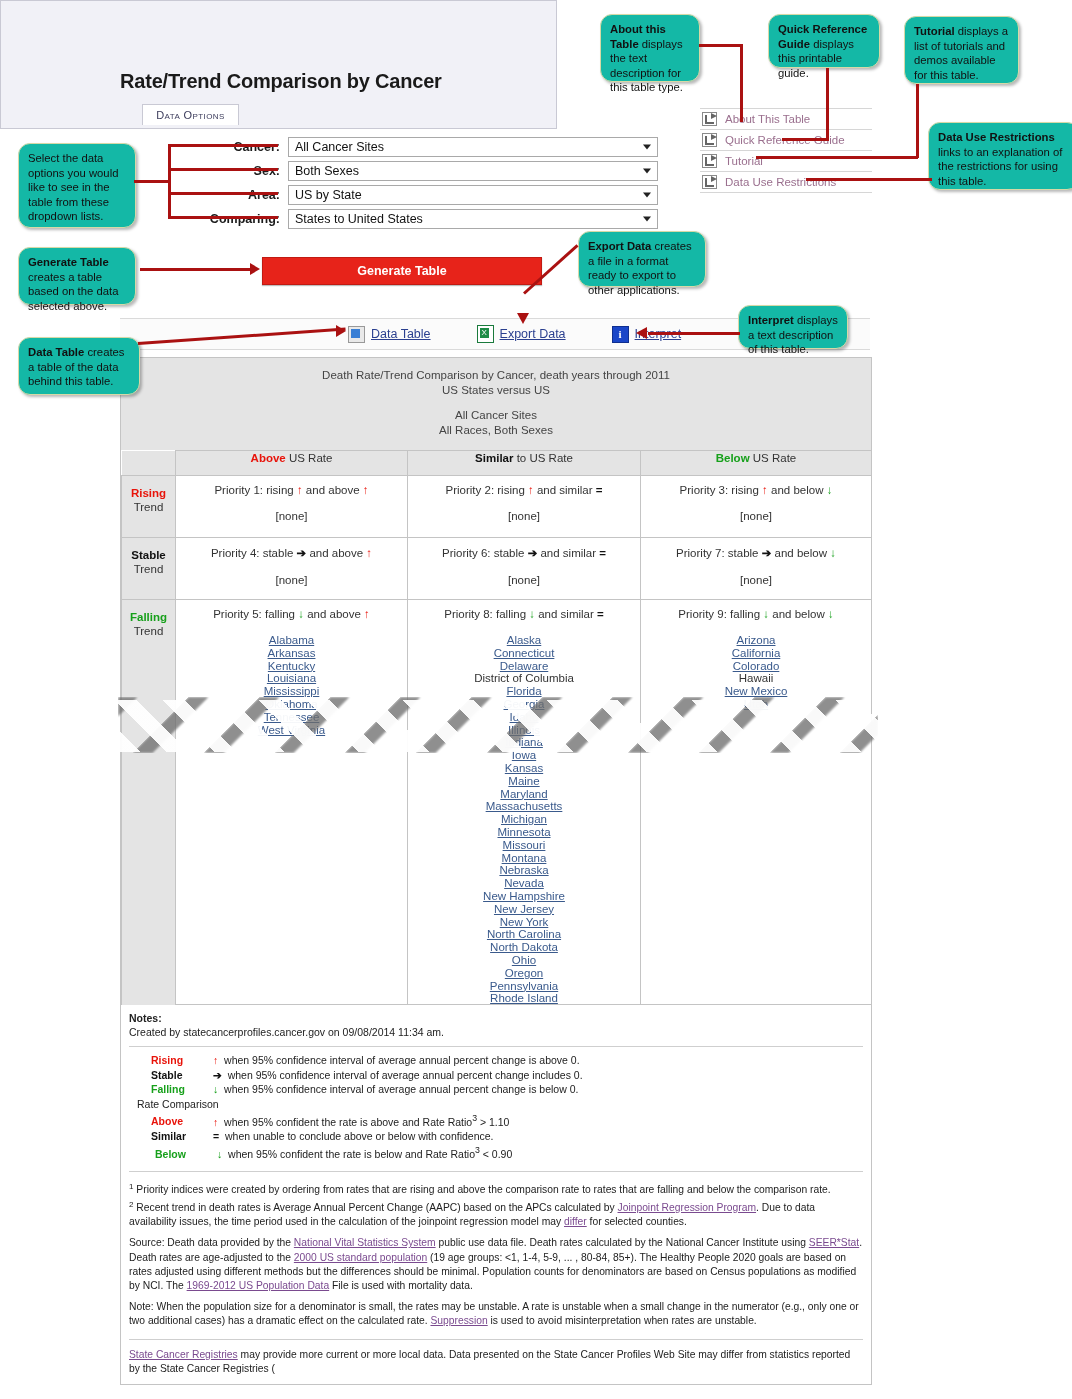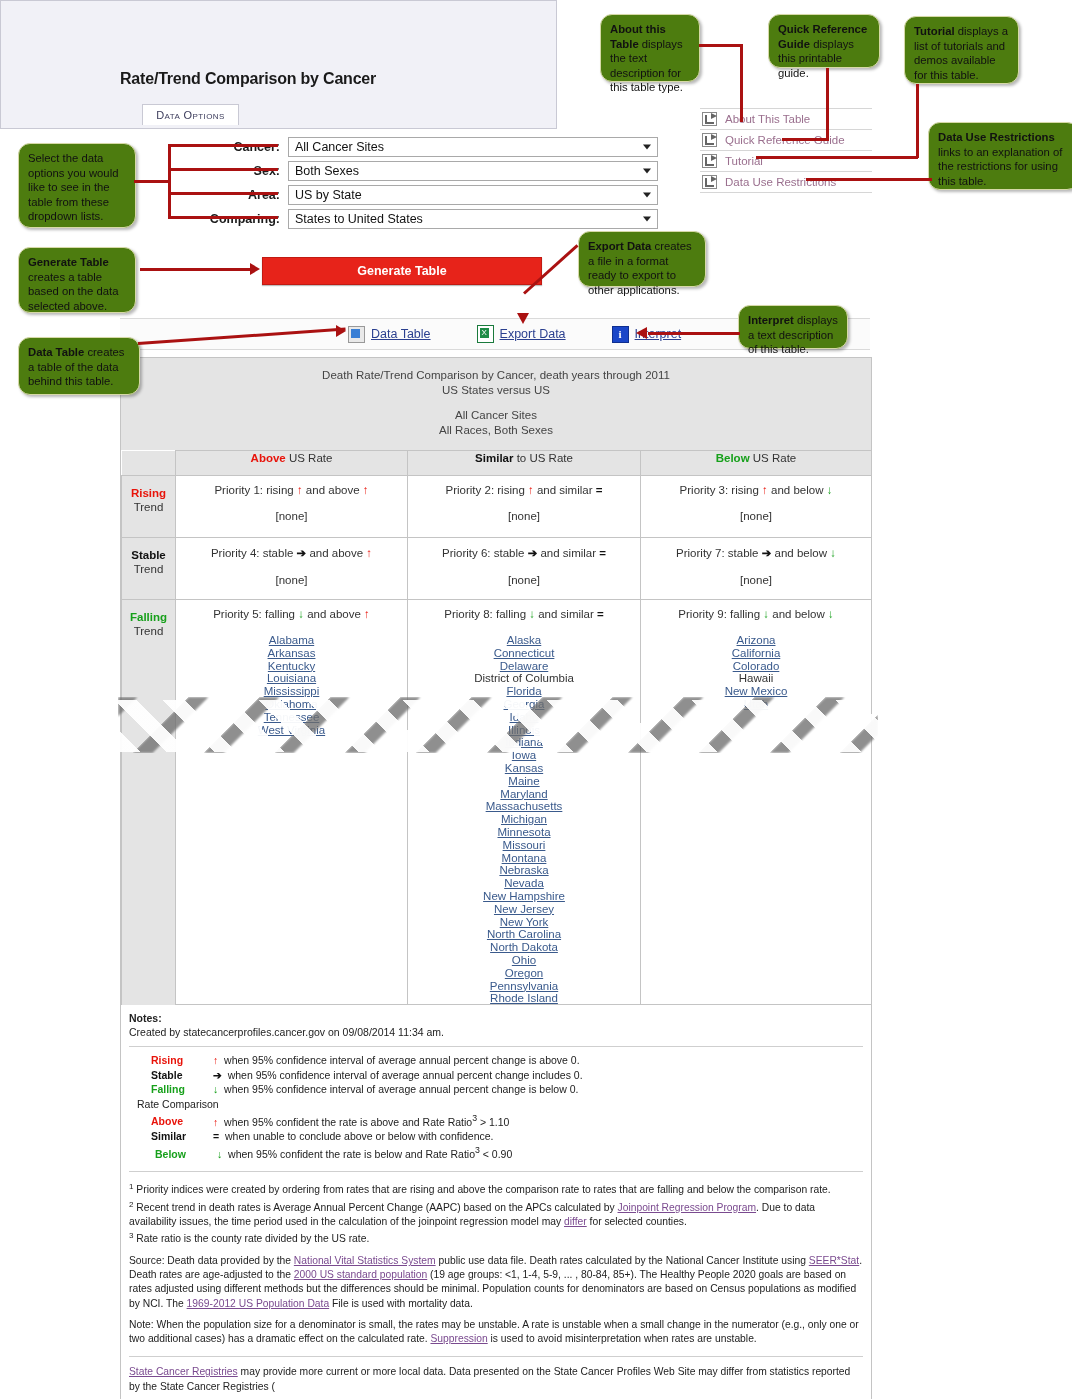--- a/index.html
+++ b/index.html
@@ -4,21 +4,21 @@
 <style>
   html,body{margin:0;padding:0;}
   body{
     width:1072px;height:1399px;position:relative;background:#ffffff;
     font-family:"Liberation Sans", sans-serif;color:#222;overflow:hidden;
   }
   .abs{position:absolute;}
 
   
   #page-title{
-    left:120px;top:70px;font-size:16px;font-weight:bold;color:#1a1a1a;
+    left:120px;top:70px;font-size:20px;font-weight:bold;color:#1a1a1a;
     letter-spacing:-0.2px;
   }
 
   
   #options-panel{
     left:128px;top:106px;width:555px;height:127px;
     background:#f1f1f7;border:1px solid #c9c9d4;
   }
   #options-tab{
     position:absolute;left:142px;top:104px;width:95px;height:20px;
@@ -164,21 +164,21 @@
   .legend .lbl.above{color:#e8130a;font-weight:bold;}
   .legend .lbl.similar{color:#111;font-weight:bold;}
   .legend .lbl.below{color:#17a01b;font-weight:bold;}
   .fn{margin:0 0 0 0;line-height:14.2px;font-size:10.3px;}
   .fn sup{font-size:8px;}
   .fn a, .para a{color:#7a4a8f;text-decoration:underline;cursor:pointer;}
   .para{line-height:14.2px;font-size:10.3px;margin-top:7px;}
 
   
   .callout{
-    position:absolute;background:#4d7c0f;border:1px solid #d6d9a7;border-radius:12px;
+    position:absolute;background:#14b8a6;border:1px solid #d6d9a7;border-radius:12px;
     box-shadow:2px 2px 3px rgba(0,0,0,.28);
     font-size:11.3px;line-height:14.5px;color:#111;padding:7px 9px;box-sizing:border-box;
   }
   .callout b{font-weight:bold;}
   .conn{position:absolute;background:#aa1111;}
 
   
   .brace{position:absolute;background:#aa1111;}
   .arrowhead{position:absolute;width:0;height:0;}
 </style>
@@ -441,21 +441,20 @@
     </div>
     <div class="ln" style="margin-left:18px;">
       <span class="lbl below">Below</span><span class="down">↓</span>&nbsp;&nbsp;<span>when 95% confident the rate is below and Rate Ratio</span><sup>3</sup><span> &lt; 0.90</span>
     </div>
   </div>
 
   <div class="divider" style="margin:10px 0 8px;"></div>
 
   <div class="fn"><sup>1</sup> <span>Priority indices were created by ordering from rates that are rising and above the comparison rate to rates that are falling and below the comparison rate.</span></div>
   <div class="fn"><sup>2</sup> <span>Recent trend in death rates is Average Annual Percent Change (AAPC) based on the APCs calculated by </span><a>Joinpoint Regression Program</a><span>. Due to data availability issues, the time period used in the calculation of the joinpoint regression model may </span><a>differ</a><span> for selected counties.</span></div>
-  <div class="fn"><sup>3</sup> <span>Rate ratio is the county rate divided by the US rate.</span></div>
 
   <div class="para">
     <span>Source: Death data provided by the </span><a>National Vital Statistics System</a><span> public use data file. Death rates calculated by the National Cancer Institute using </span><a>SEER*Stat</a><span>. Death rates are age-adjusted to the </span><a>2000 US standard population</a><span> (19 age groups: &lt;1, 1-4, 5-9, ... , 80-84, 85+). The Healthy People 2020 goals are based on rates adjusted using different methods but the differences should be minimal. Population counts for denominators are based on Census populations as modified by NCI. The </span><a>1969-2012 US Population Data</a><span> File is used with mortality data.</span>
   </div>
 
   <div class="para">
     <span>Note: When the population size for a denominator is small, the rates may be unstable. A rate is unstable when a small change in the numerator (e.g., only one or two additional cases) has a dramatic effect on the calculated rate. </span><a>Suppression</a><span> is used to avoid misinterpretation when rates are unstable.</span>
   </div>
 
   <div class="divider" style="margin:10px 0 8px;"></div>
@@ -486,21 +485,21 @@
 <div class="callout" style="left:928px;top:122px;width:151px;height:68px;">
   <b>Data Use Restrictions</b><span> links to an explanation of the restrictions for using this table.</span>
 </div>
 <div class="conn abs" style="left:806px;top:178px;width:126px;height:3px;"></div>
 
 <div class="callout" style="left:18px;top:143px;width:118px;height:85px;">
   <span>Select the data options you would like to see in the table from these dropdown lists.</span>
 </div>
 <div class="conn abs" style="left:134px;top:180px;width:36px;height:3px;"></div>
 
-<div class="callout" style="left:18px;top:247px;width:118px;height:66px;">
+<div class="callout" style="left:18px;top:247px;width:118px;height:58px;">
   <b>Generate Table</b><span> creates a table based on the data selected above.</span>
 </div>
 
 <div class="callout" style="left:18px;top:337px;width:122px;height:58px;">
   <b>Data Table</b><span> creates a table of the data behind this table.</span>
 </div>
 <div class="conn abs" style="left:138px;top:342px;width:208px;height:3px;transform:rotate(-4deg);transform-origin:left center;"></div>
 <div class="arrowhead abs" style="left:336px;top:325px;border-left:10px solid #aa1111;border-top:6px solid transparent;border-bottom:6px solid transparent;"></div>
 
 <div class="callout" style="left:578px;top:231px;width:128px;height:56px;">

